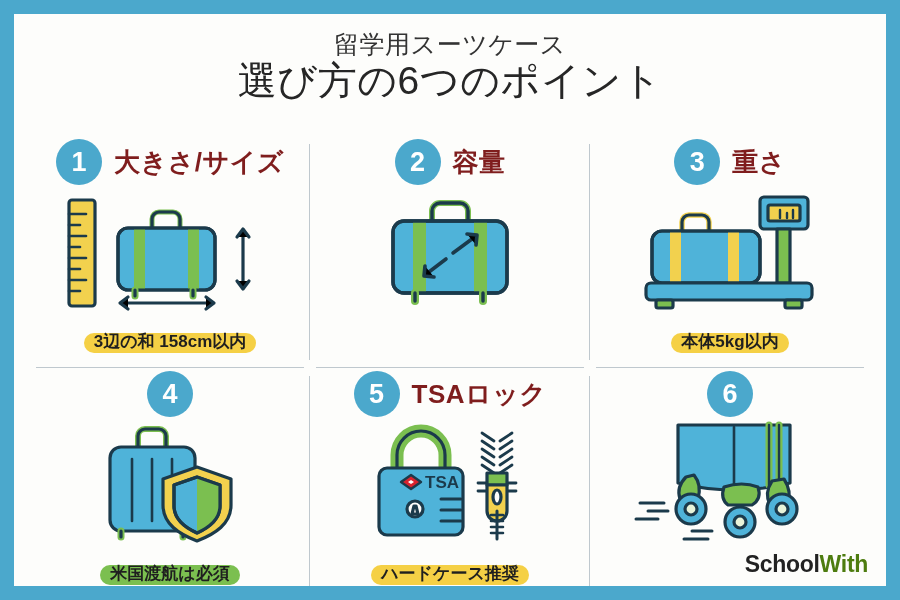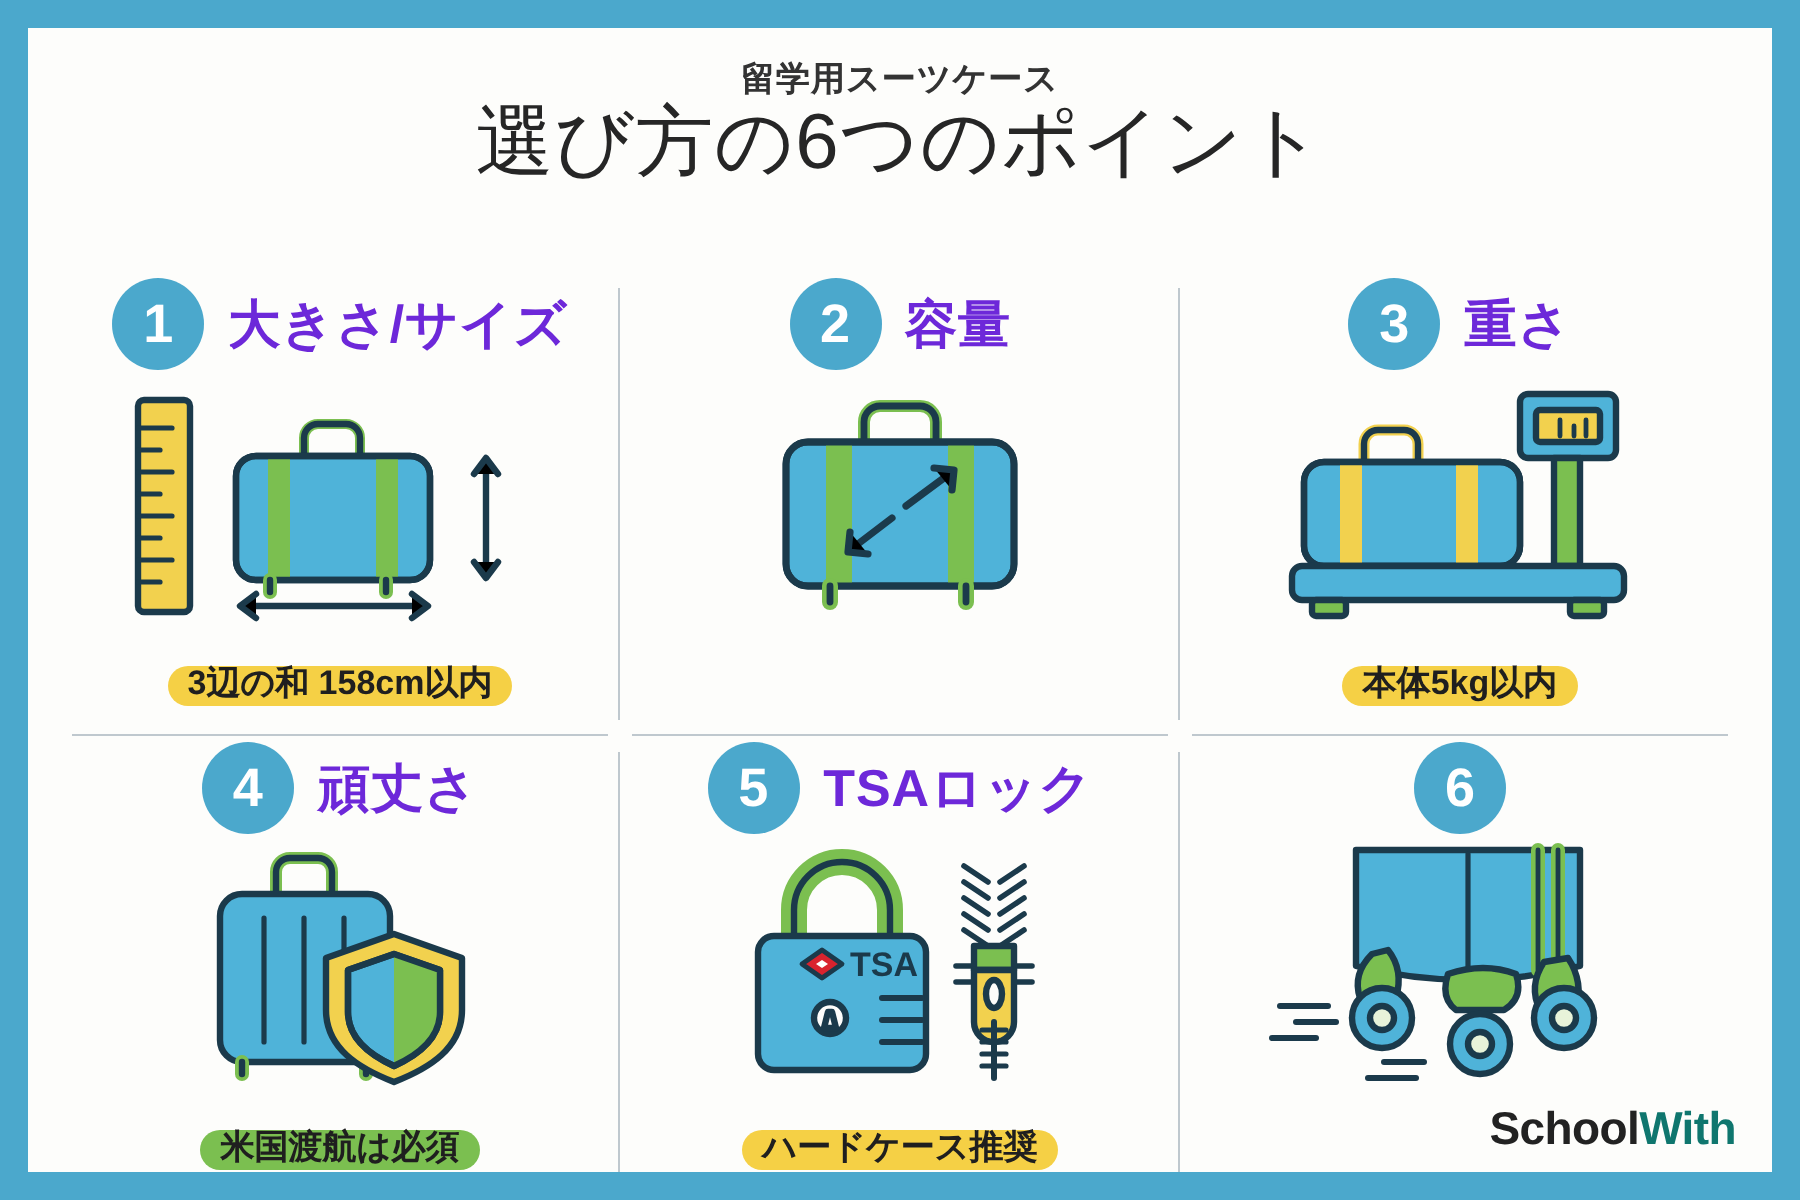--- a/index.html
+++ b/index.html
@@ -18,21 +18,21 @@
   .canvas {
     position:relative;
     width:872px; height:572px;
     background:#FDFDFB;
     overflow:hidden;
   }
 
   
   .title-block { position:absolute; top:16px; left:0; width:872px; text-align:center; }
   .title-sub {
-    font-size:17px; font-weight:bold; color:#333333;
+    font-size:25px; font-weight:normal; color:#333333;
     letter-spacing:0.5px; line-height:1.12;
   }
   .title-main {
     font-size:39px; font-weight:normal; color:#262626;
     letter-spacing:0.5px; line-height:1.12; margin-top:1px;
   }
 
   
   .grid {
     position:absolute; top:122px; left:16px;
@@ -56,21 +56,21 @@
     gap:12px; height:52px;
   }
   .badge {
     width:46px; height:46px; border-radius:50%;
     background:#4BA8CC; color:#FFFFFF;
     font-size:27px; font-weight:bold;
     display:flex; align-items:center; justify-content:center;
     flex:0 0 auto; line-height:1;
   }
   .panel-title {
-    font-size:26px; font-weight:bold; color:#6d28d9;
+    font-size:26px; font-weight:bold; color:#7f1d1d;
     letter-spacing:0.5px; white-space:nowrap;
   }
 
   .art { height:128px; display:flex; align-items:center; justify-content:center; }
 
   .cap-wrap { height:52px; display:flex; align-items:center; justify-content:center; }
   .caption {
     position:relative; display:inline-block;
     font-size:17px; font-weight:bold; color:#1F1F1F;
     padding:0 10px; line-height:1.1; white-space:nowrap; z-index:1;
@@ -81,21 +81,21 @@
   }
   .caption.hl-yellow::before { background:#F5D045; }
   .caption.hl-green::before  { background:#7BBF50; }
 
   
   .logo {
     position:absolute; right:18px; bottom:8px;
     font-size:23px; font-weight:bold; letter-spacing:-0.3px;
   }
   .logo .s1 { color:#222222; }
-  .logo .s2 { color:#0f766e; }
+  .logo .s2 { color:#4d7c0f; }
 </style>
 </head>
 <body>
 
 <div id="infographic">
   <div class="canvas">
 
     <div class="title-block">
       <div class="title-sub">留学用スーツケース</div>
       <div class="title-main">選び方の6つのポイント</div>
@@ -204,21 +204,20 @@
           </svg>
         </div>
         <div class="cap-wrap">
           <span class="caption hl-yellow">本体5kg以内</span>
         </div>
       </div>
 
       <div class="panel col-divider">
         <div class="panel-head">
           <div class="badge">4</div>
-          <div class="panel-title">頑丈さ</div>
         </div>
         <div class="art">
           <svg width="150" height="126" viewBox="0 0 150 126">
             <g stroke="#1B3A4B" stroke-width="3.2" stroke-linecap="round" stroke-linejoin="round">
               <path d="M43 26 v-11 a7 7 0 0 1 7-7 h14 a7 7 0 0 1 7 7 v11" fill="none" stroke="#7BBF50" stroke-width="6"></path>
               <path d="M43 26 v-11 a7 7 0 0 1 7-7 h14 a7 7 0 0 1 7 7 v11" fill="none"></path>
               <rect x="15" y="26" width="85" height="84" rx="11" fill="#4FB3D9"></rect>
               <g stroke-width="2.6">
                 <line x1="37" y1="38" x2="37" y2="100"></line>
                 <line x1="57" y1="38" x2="57" y2="100"></line>

